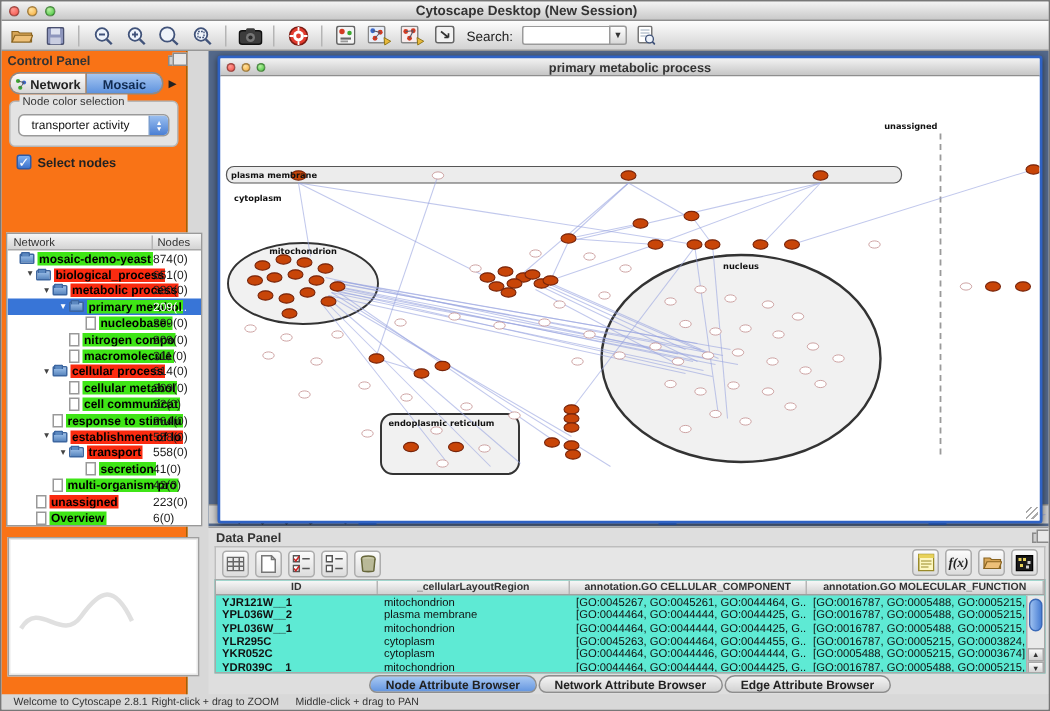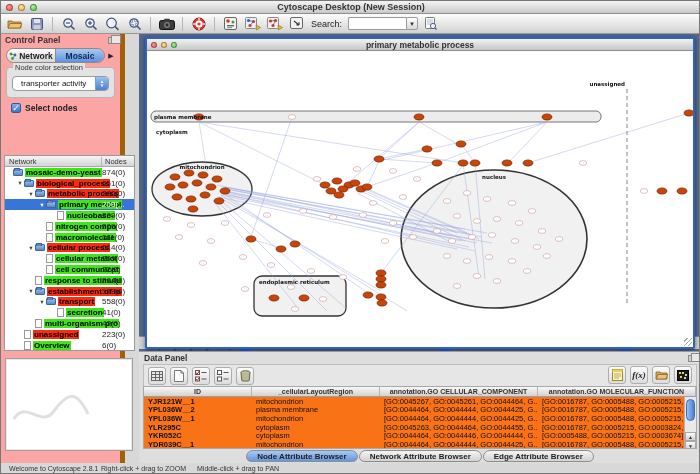--- a/index.html
+++ b/index.html
@@ -24,21 +24,21 @@
   .tbtn{width:19px;height:17px;display:flex;align-items:center;justify-content:center;}
   .tsep{width:1px;height:14px;background:#b5b5b5;margin:0 3px;}
   .searchlbl{font-size:9px;color:#222;margin:0 3px 0 2px;}
   .searchbox{display:flex;align-items:center;}
   .searchbox input{width:58px;height:13px;border:1px solid #9a9a9a;border-right:none;
     border-radius:2px 0 0 2px;font-size:8px;padding:0 3px;background:#fff;}
   .combo-arrow{width:12px;height:13px;border:1px solid #9a9a9a;border-radius:0 2px 2px 0;
     background:linear-gradient(#fff,#d8d8d8);font-size:6px;line-height:12px;text-align:center;color:#333;}
   
   .control-panel{position:absolute;left:0;top:33px;width:124px;height:429px;
-    background:#fca5a5;border-right:5px solid #a16207;}
+    background:#f97316;border-right:1px solid #a16207;}
   .cp-header{height:12px;display:flex;align-items:center;justify-content:space-between;
     padding:0 4px;font-size:8.5px;font-weight:700;color:#333;}
   .float-ico{width:8px;height:7px;border:1px solid #8a8a8a;background:#d0d0d0;position:relative;}
   .float-ico:before{content:"";position:absolute;left:2px;top:-3px;width:8px;height:7px;
     border:1px solid #8a8a8a;background:#e8e8e8;}
   .cp-tabs{display:flex;align-items:center;margin:2px 3px 4px 5px;}
   .seg{display:flex;border:1px solid #8a8a8a;border-radius:9px;overflow:hidden;height:15px;flex:1;}
   .seg-item{flex:1;display:flex;align-items:center;justify-content:center;gap:2px;
     font-size:8.5px;font-weight:700;background:linear-gradient(#fdfdfd,#d6d6d6);color:#222;}
   .seg-item.sel{background:linear-gradient(#a8c8f2,#5f93de);color:#102a50;}
@@ -106,21 +106,21 @@
   .data-panel{position:absolute;left:138px;top:350px;width:562px;height:112px;
     background:#dedede;border-top:1px solid #9a9a9a;}
   .dp-header{height:12px;display:flex;align-items:center;justify-content:space-between;
     padding:0 5px;font-size:8.5px;font-weight:700;color:#333;}
   .dp-toolbar{position:relative;height:22px;margin:0 4px;background:#e6e6e6;
     border:1px solid #bdbdbd;border-bottom:none;display:flex;align-items:center;padding:0 4px;gap:4px;}
   .dbtn{width:18px;height:18px;border:1px solid #adadad;border-radius:3px;
     background:linear-gradient(#fcfcfc,#dcdcdc);display:flex;align-items:center;justify-content:center;}
   .dp-right{position:absolute;right:4px;top:1px;display:flex;gap:4px;}
   .fx{font-size:9px;font-style:italic;font-weight:700;color:#222;font-family:"Liberation Serif",serif;}
-  .dp-table{position:relative;margin:0 4px;height:63px;background:#f97316;border:1px solid #a8a8a8;overflow:hidden;}
+  .dp-table{position:relative;margin:0 4px;height:63px;background:#5eead4;border:1px solid #a8a8a8;overflow:hidden;}
   .dt-head{display:flex;height:10px;background:linear-gradient(#f8f8f8,#d2d2d2);
     border-bottom:1px solid #9f9f9f;font-size:7px;font-weight:700;color:#333;}
   .dt-head div{border-right:1px solid #b5b5b5;text-align:center;overflow:hidden;white-space:nowrap;line-height:10px;}
   .dt-row{display:flex;height:8.6px;font-size:7.5px;color:#111;align-items:center;}
   .dt-row div{padding-left:4px;overflow:hidden;white-space:nowrap;}
   .c-id{width:108px;font-weight:700;}
   .c-rg{width:128px;}
   .c-cc{width:158px;}
   .c-mf{flex:1;}
   .vscroll{position:absolute;right:0;top:10px;width:12px;height:53px;background:#e9e9e9;

